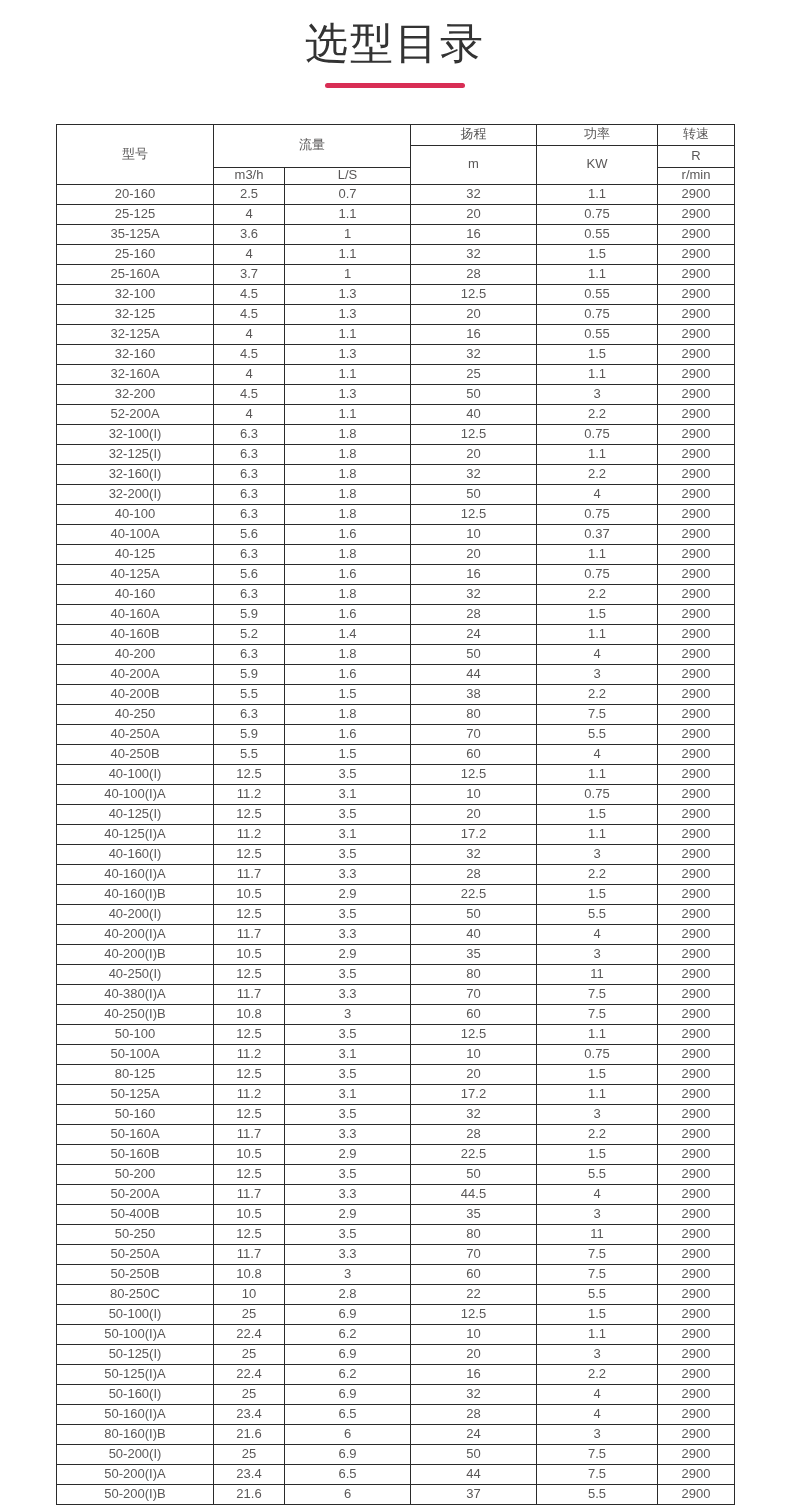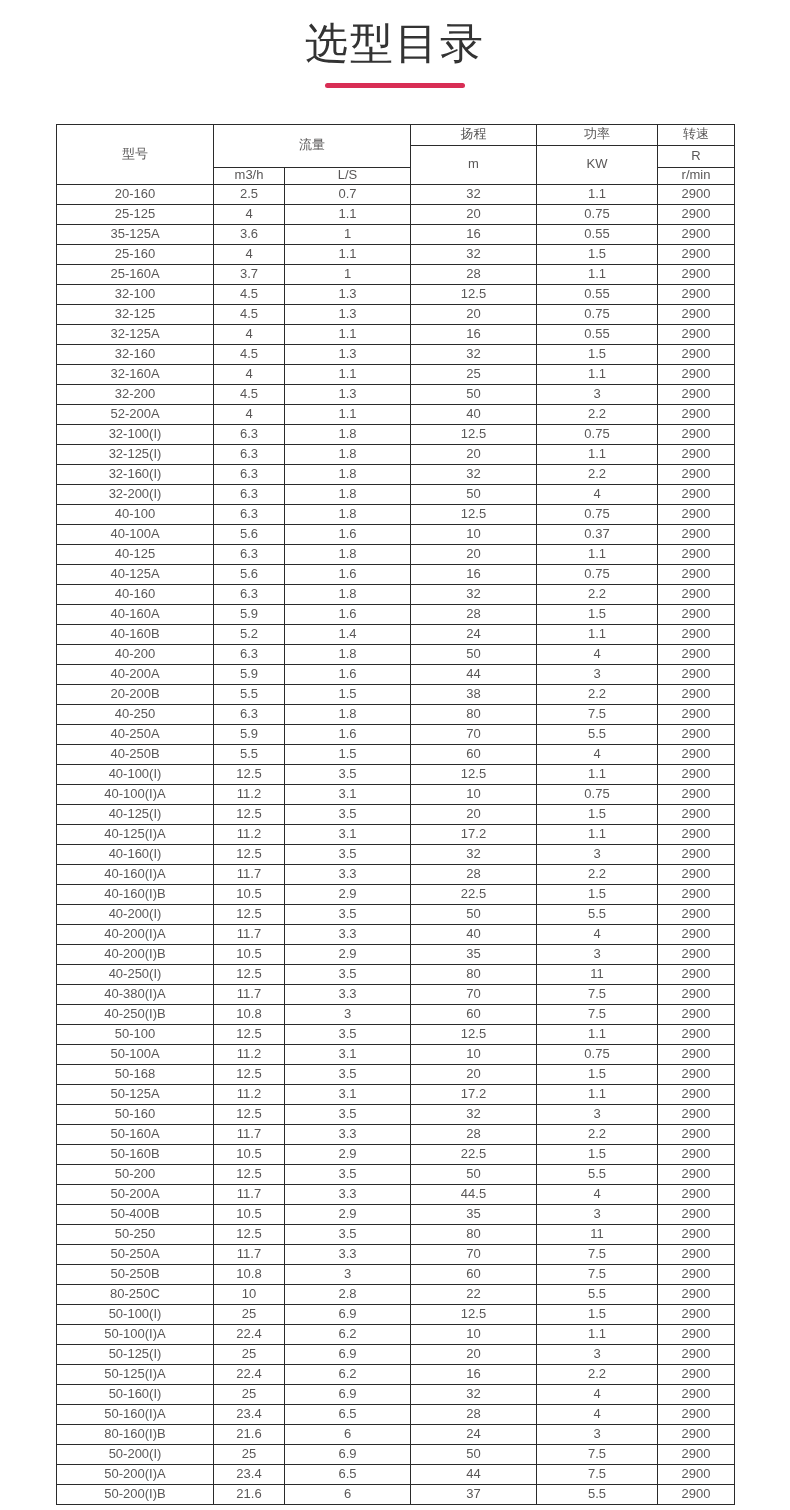--- a/index.html
+++ b/index.html
@@ -283,21 +283,21 @@
         </tr>
         <tr>
           <td>40-200A</td>
           <td>5.9</td>
           <td>1.6</td>
           <td>44</td>
           <td>3</td>
           <td>2900</td>
         </tr>
         <tr>
-          <td>20-200B</td>
+          <td>40-200B</td>
           <td>5.5</td>
           <td>1.5</td>
           <td>38</td>
           <td>2.2</td>
           <td>2900</td>
         </tr>
         <tr>
           <td>40-250</td>
           <td>6.3</td>
           <td>1.8</td>
@@ -435,21 +435,21 @@
         </tr>
         <tr>
           <td>50-100A</td>
           <td>11.2</td>
           <td>3.1</td>
           <td>10</td>
           <td>0.75</td>
           <td>2900</td>
         </tr>
         <tr>
-          <td>50-168</td>
+          <td>80-125</td>
           <td>12.5</td>
           <td>3.5</td>
           <td>20</td>
           <td>1.5</td>
           <td>2900</td>
         </tr>
         <tr>
           <td>50-125A</td>
           <td>11.2</td>
           <td>3.1</td>

